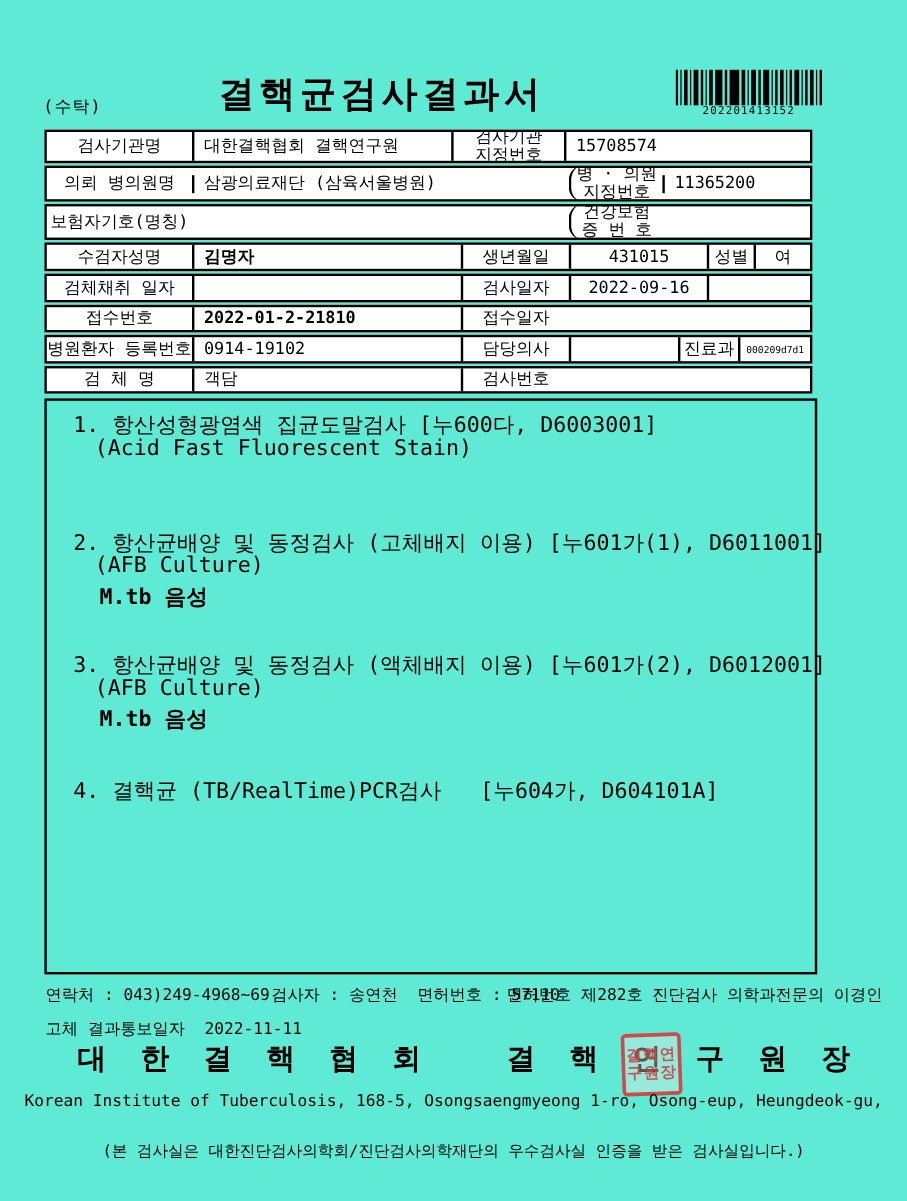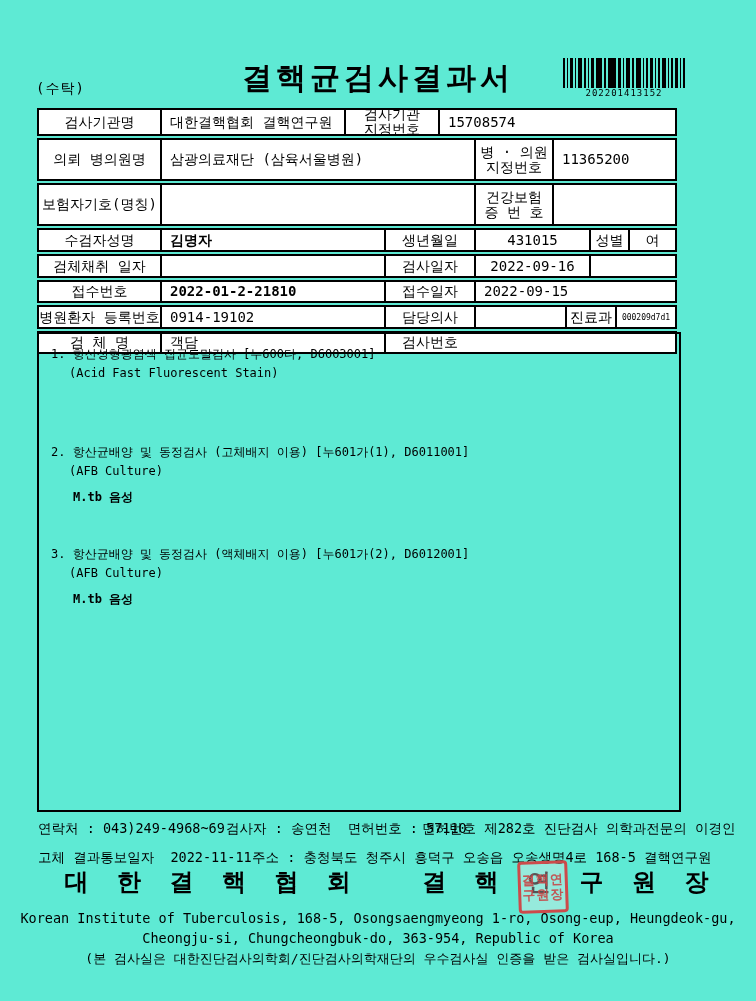--- a/index.html
+++ b/index.html
@@ -3,44 +3,44 @@
 <meta charset="utf-8">
 <style>
   html,body{margin:0;padding:0;background:#888;}
   .page{
     position:relative;width:756px;height:1001px;background:#5eead4;
     font-family:"DejaVu Sans Mono","DejaVu Sans",sans-serif;color:#000;
     overflow:hidden;
   }
   .abs{position:absolute;}
   .consign{left:36px;top:80px;font-size:14px;letter-spacing:1px;}
-  .doc-title{left:0;top:58px;width:756px;text-align:center;font-size:30px;font-weight:bold;letter-spacing:4px;}
+  .doc-title{left:0;top:58px;width:636px;text-align:center;font-size:30px;font-weight:bold;letter-spacing:4px;}
   .barcode-wrap{left:563px;top:58px;width:122px;}
   .barcode{width:122px;height:30px;display:block;}
   .barcode-num{display:block;text-align:center;font-size:9px;letter-spacing:1px;margin-top:0;}
   
   .info{left:37px;top:108px;width:640px;}
   .irow{display:flex;border:2px solid #000;margin-bottom:2px;box-sizing:border-box;background:#fff;}
   .icell{box-sizing:border-box;display:flex;align-items:center;font-size:14px;overflow:hidden;white-space:pre-line;line-height:15px;}
   .icell.lbl{justify-content:center;text-align:center;}
   .icell.val{justify-content:flex-start;padding-left:8px;}
   .icell.ctr{justify-content:center;padding-left:0;}
   .icell + .icell{border-left:2px solid #000;}
   .bold{font-weight:bold;}
   .tiny{font-size:8px;letter-spacing:0;}
-  .h28{height:28px;} .h30{height:43px;} .h24{height:24px;} .h23{height:23px;}
+  .h28{height:28px;} .h30{height:30px;align-items:center;} .h24{height:24px;} .h23{height:23px;}
   
-  .w121{width:121px;flex:none;} .w218{width:184px;flex:none;} .w94{width:94px;flex:none;}
-  .w314{width:314px;flex:none;} .w78{width:78px;flex:none;}
+  .w121{width:121px;flex:none;} .w218{width:216px;flex:none;} .w94{width:94px;flex:none;}
+  .w314{width:314px;flex:none;} .w78{width:78px;flex:none;border-radius:12px;}
   .w224{width:224px;flex:none;} .w90{width:90px;flex:none;} .w115{width:115px;flex:none;}
   .w39{width:39px;flex:none;} .w91{width:91px;flex:none;} .w50{width:50px;flex:none;}
   .grow{flex:1 1 auto;}
   
   .resbox{left:37px;top:332px;width:644px;height:480px;border:2px solid #000;box-sizing:border-box;}
-  .item{position:absolute;left:4px;width:630px;font-size:12px;line-height:19px;}
+  .item{position:absolute;left:14px;width:630px;font-size:18px;line-height:19px;}
   .item .l1{padding-left:8px;white-space:pre;}
   .item .l2{padding-left:26px;white-space:pre;}
   .item .res{padding-left:30px;margin-top:7px;font-weight:bold;}
   
   .f13{font-size:13.5px;white-space:pre;}
   .orgline{left:0;top:866px;width:700px;text-align:center;font-size:24px;font-weight:bold;letter-spacing:7px;white-space:pre;padding-left:40px;}
   .stamp{left:518px;top:861px;width:50px;height:52px;border:3px solid #cc4b4b;border-radius:4px;
          transform:rotate(-2deg);box-sizing:border-box;display:flex;align-items:center;justify-content:center;
          background:rgba(255,235,235,.35);}
   .stamp-inner{width:42px;font-size:13px;line-height:15px;font-weight:bold;color:#c64848;
@@ -122,21 +122,20 @@
       <div class="icell lbl w121">검체채취 일자</div>
       <div class="icell val w224"></div>
       <div class="icell lbl w90">검사일자</div>
       <div class="icell ctr w115">2022-09-16</div>
       <div class="icell ctr grow"></div>
     </div>
     <div class="irow h23">
       <div class="icell lbl w121">접수번호</div>
       <div class="icell val w224 bold">2022-01-2-21810</div>
       <div class="icell lbl w90">접수일자</div>
-      <div class="icell val grow">2022-09-15</div>
     </div>
     <div class="irow h24">
       <div class="icell lbl w121">병원환자 등록번호</div>
       <div class="icell val w224">0914-19102</div>
       <div class="icell lbl w90">담당의사</div>
       <div class="icell val w91"></div>
       <div class="icell lbl w50">진료과</div>
       <div class="icell ctr grow tiny">000209d7d1</div>
     </div>
     <div class="irow h23">
@@ -154,31 +153,32 @@
     <div class="item" style="top:109px;">
       <div class="l1">2. 항산균배양 및 동정검사 (고체배지 이용) [누601가(1), D6011001]</div>
       <div class="l2">(AFB Culture)</div>
       <div class="res">M.tb 음성</div>
     </div>
     <div class="item" style="top:211px;">
       <div class="l1">3. 항산균배양 및 동정검사 (액체배지 이용) [누601가(2), D6012001]</div>
       <div class="l2">(AFB Culture)</div>
       <div class="res">M.tb 음성</div>
     </div>
+    <div class="item" style="top:316px;">
+      <div class="l1">4. 결핵균 (TB/RealTime)PCR검사   [누604가, D604101A]</div>
+    </div>
   </div>
 
   <div class="abs f13" style="left:38px;top:820px;">연락처 : 043)249-4968~69</div>
   <div class="abs f13" style="left:226px;top:820px;">검사자 : 송연천  면허번호 : 57110</div>
   <div class="abs f13" style="left:422px;top:820px;">면허번호 제282호 진단검사 의학과전문의 이경인</div>
   <div class="abs f13" style="left:38px;top:849px;">고체 결과통보일자  2022-11-11</div>
-  <div class="abs f13" style="left:252px;top:849px;">주소 : 충청북도 청주시 흥덕구 오송읍 오송생명4로 168-5 결핵연구원</div>
 
   <div class="abs orgline">대 한 결 핵 협 회   결 핵 연 구 원 장</div>
 
   <div class="abs stamp">
     <div class="stamp-inner">결핵연구원장</div>
   </div>
 
   <div class="abs eng" style="top:910px;">Korean Institute of Tuberculosis, 168-5, Osongsaengmyeong 1-ro, Osong-eup, Heungdeok-gu,</div>
-  <div class="abs eng" style="top:930px;">Cheongju-si, Chungcheongbuk-do, 363-954, Republic of Korea</div>
   <div class="abs eng" style="top:950px;font-size:13px;">(본 검사실은 대한진단검사의학회/진단검사의학재단의 우수검사실 인증을 받은 검사실입니다.)</div>
 
 </div>
 
 </body></html>

